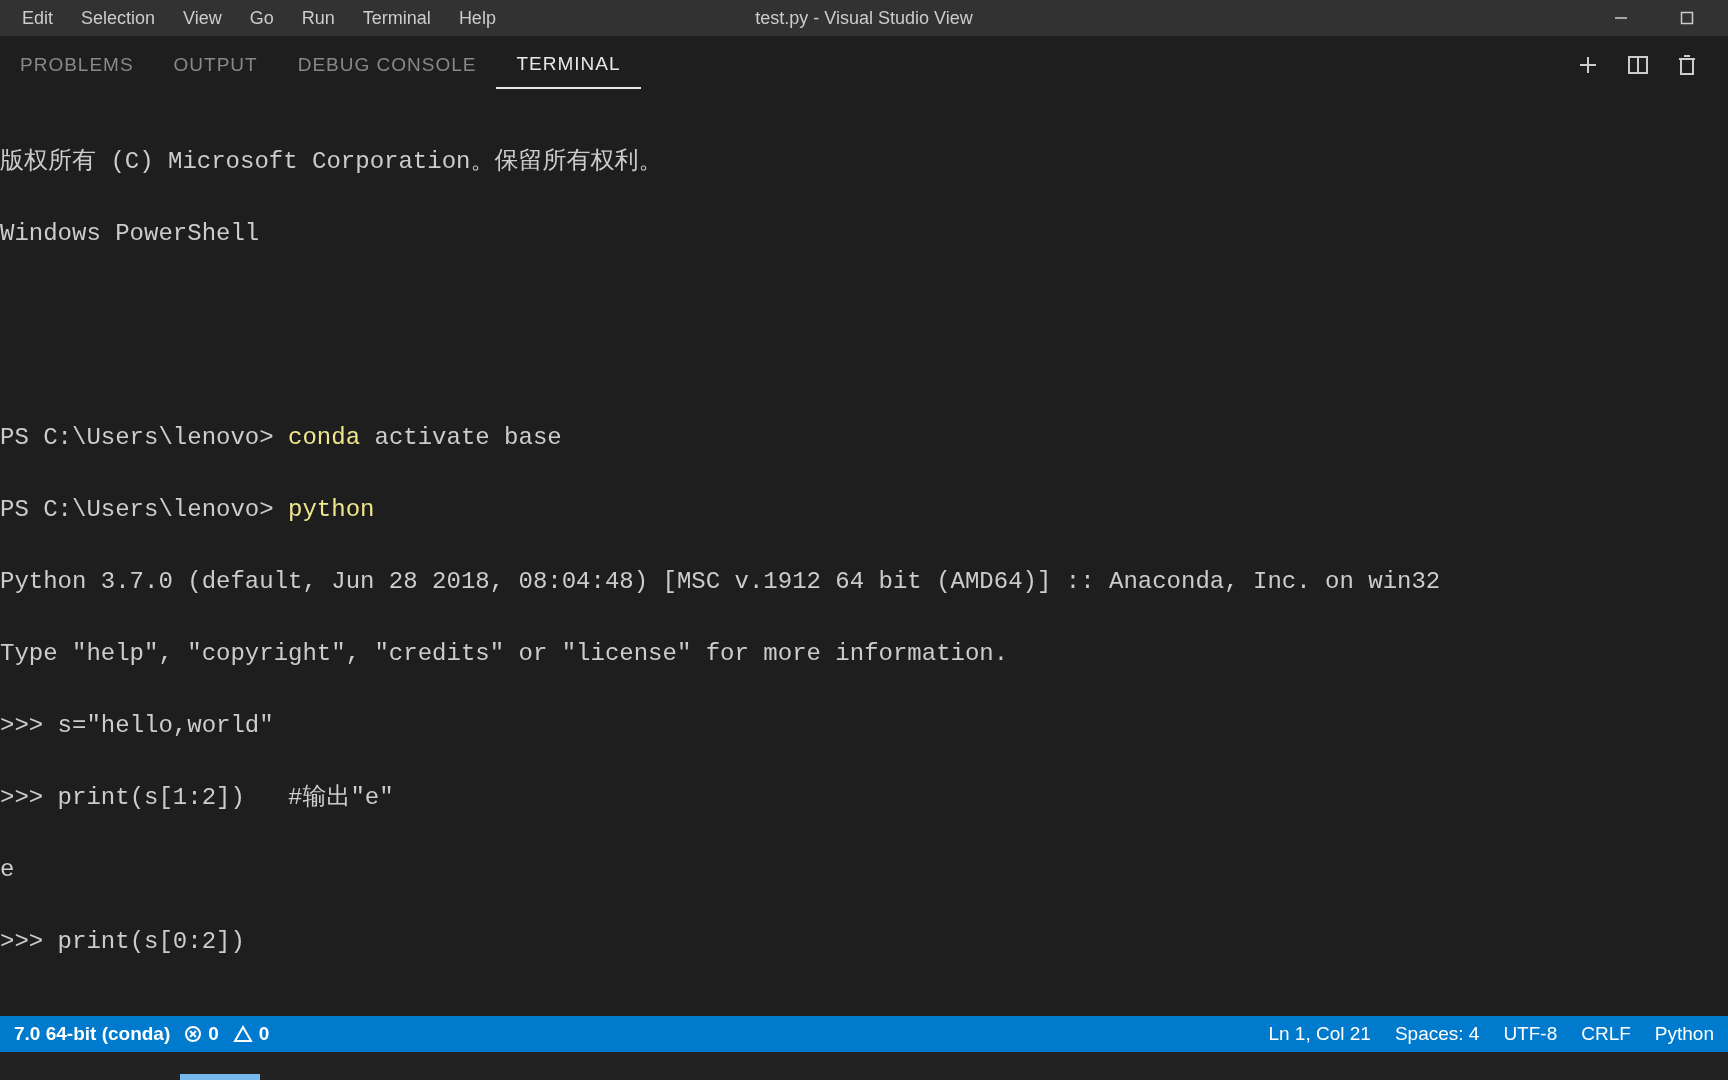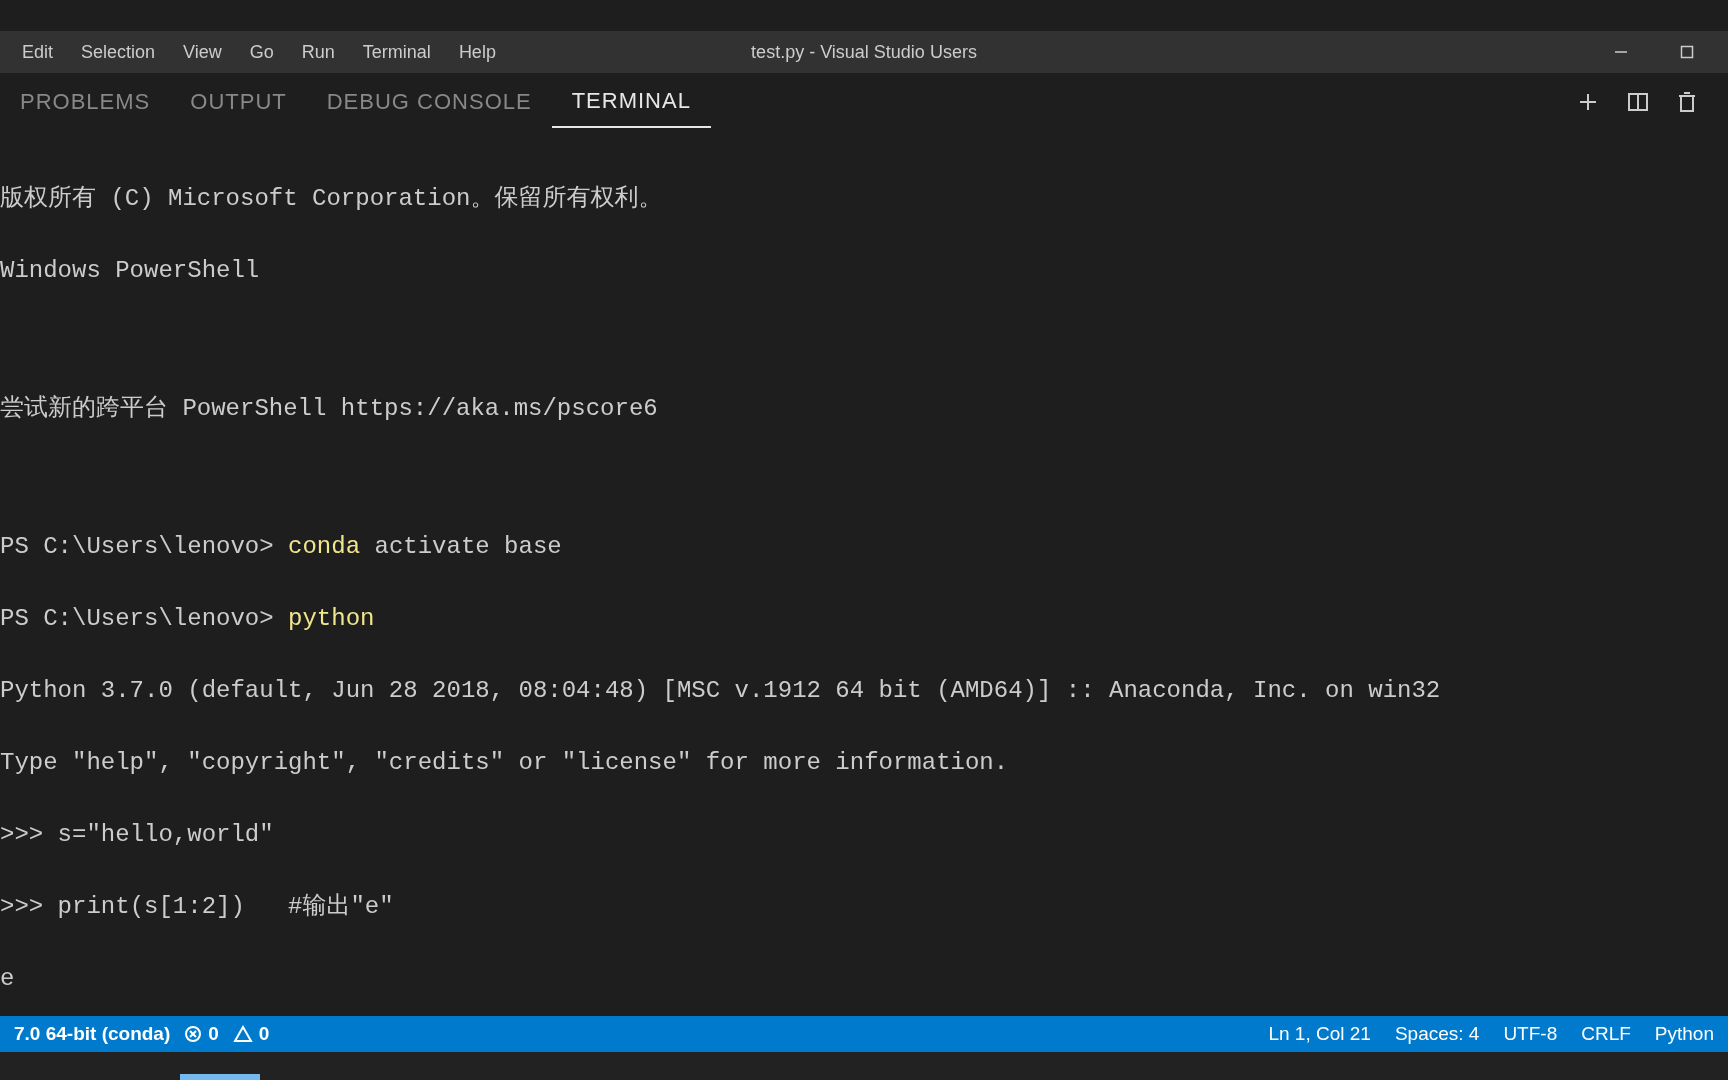--- a/index.html
+++ b/index.html
@@ -1,24 +1,24 @@
 <!DOCTYPE html>
 <html><head>
 <meta charset="utf-8">
 <style>
   * { margin: 0; padding: 0; box-sizing: border-box; }
   html, body { width: 1728px; height: 1080px; background: #1e1e1e; font-family: "Segoe UI", Arial, sans-serif; overflow: hidden; color: #cccccc; }
-  .titlebar { height: 42px; background: #323233; display: flex; align-items: center; padding: 0 8px; font-size: 18px; position: relative; margin-top: 31px; }
+  .titlebar { height: 36px; background: #323233; display: flex; align-items: center; padding: 0 8px; font-size: 18px; position: relative; }
   .menu-items { display: flex; gap: 0; }
   .menu-item { padding: 6px 14px; color: #cccccc; cursor: pointer; }
   .title-center { position: absolute; left: 50%; transform: translateX(-50%); color: #cccccc; }
   .window-controls { margin-left: auto; display: flex; gap: 20px; padding-right: 10px; }
   .window-btn { width: 46px; height: 30px; display: flex; align-items: center; justify-content: center; color: #cccccc; cursor: pointer; }
   .panel-tabs { height: 58px; background: #1e1e1e; display: flex; align-items: center; padding: 0 10px 0 0; border-bottom: 1px solid #1e1e1e; }
-  .panel-tab { padding: 12px 20px; color: #888; font-size: 22px; letter-spacing: 1px; cursor: pointer; text-transform: uppercase; }
+  .panel-tab { padding: 12px 20px; color: #888; font-size: 19px; letter-spacing: 1px; cursor: pointer; text-transform: uppercase; }
   .panel-tab.active { color: #e7e7e7; border-bottom: 2px solid #e7e7e7; }
   .panel-right { margin-left: auto; display: flex; align-items: center; gap: 26px; padding-right: 20px; }
   .dropdown { background: #3c3c3c; border: 1px solid #3c3c3c; color: #cccccc; height: 40px; width: 350px; display: flex; align-items: center; justify-content: space-between; padding: 0 14px; font-size: 20px; cursor: pointer; }
   .chevron { font-size: 16px; color: #cccccc; }
   .icon-btn { color: #cccccc; cursor: pointer; display: flex; align-items: center; justify-content: center; }
   .icon-btn svg { stroke: #cccccc; }
   .terminal-body { padding: 14px 0 0 0; font-family: Consolas, "Courier New", monospace; font-size: 24px; line-height: 1.5; color: #cccccc; white-space: pre; }
   .line { padding: 0 0 0 0; }
   .prompt-path { color: #cccccc; }
   .cmd-yellow { color: #f0e68c; }
@@ -37,21 +37,21 @@
 <div class="titlebar">
   <div class="menu-items">
     <div class="menu-item">Edit</div>
     <div class="menu-item">Selection</div>
     <div class="menu-item">View</div>
     <div class="menu-item">Go</div>
     <div class="menu-item">Run</div>
     <div class="menu-item">Terminal</div>
     <div class="menu-item">Help</div>
   </div>
-  <div class="title-center">test.py - Visual Studio Users</div>
+  <div class="title-center">test.py - Visual Studio View</div>
   <div class="window-controls">
     <div class="window-btn">
       <svg width="14" height="14">
           <line x1="1" y1="7" x2="13" y2="7" stroke="#ccc" stroke-width="1.5"></line>
         </svg>
     </div>
     <div class="window-btn">
       <svg width="14" height="14">
           <rect x="1.5" y="1.5" width="11" height="11" fill="none" stroke="#ccc" stroke-width="1.5"></rect>
         </svg>
@@ -84,21 +84,20 @@
           <line x1="8" y1="3" x2="14" y2="3"></line>
         </svg>
     </div>
   </div>
 </div>
 
 <div class="terminal-body">
 <div class="line">版权所有 (C) Microsoft Corporation。保留所有权利。</div>
 <div class="line">Windows PowerShell</div>
 <div class="gap"></div>
-<div class="line">尝试新的跨平台 PowerShell https://aka.ms/pscore6</div>
 <div class="gap"></div>
 <div class="line"><span class="prompt-path">PS C:\Users\lenovo&gt;</span> <span class="cmd-yellow">conda</span><span class="cmd-white"> activate base</span></div>
 <div class="line"><span class="prompt-path">PS C:\Users\lenovo&gt;</span> <span class="cmd-yellow">python</span></div>
 <div class="line">Python 3.7.0 (default, Jun 28 2018, 08:04:48) [MSC v.1912 64 bit (AMD64)] :: Anaconda, Inc. on win32</div>
 <div class="line">Type "help", "copyright", "credits" or "license" for more information.</div>
 <div class="line"><span>&gt;&gt;&gt;</span><span> s="hello,world"</span></div>
 <div class="line"><span>&gt;&gt;&gt;</span><span> print(s[1:2])   #输出"e"</span></div>
 <div class="line">e</div>
 <div class="line"><span>&gt;&gt;&gt;</span><span> print(s[0:2])</span></div>
 

